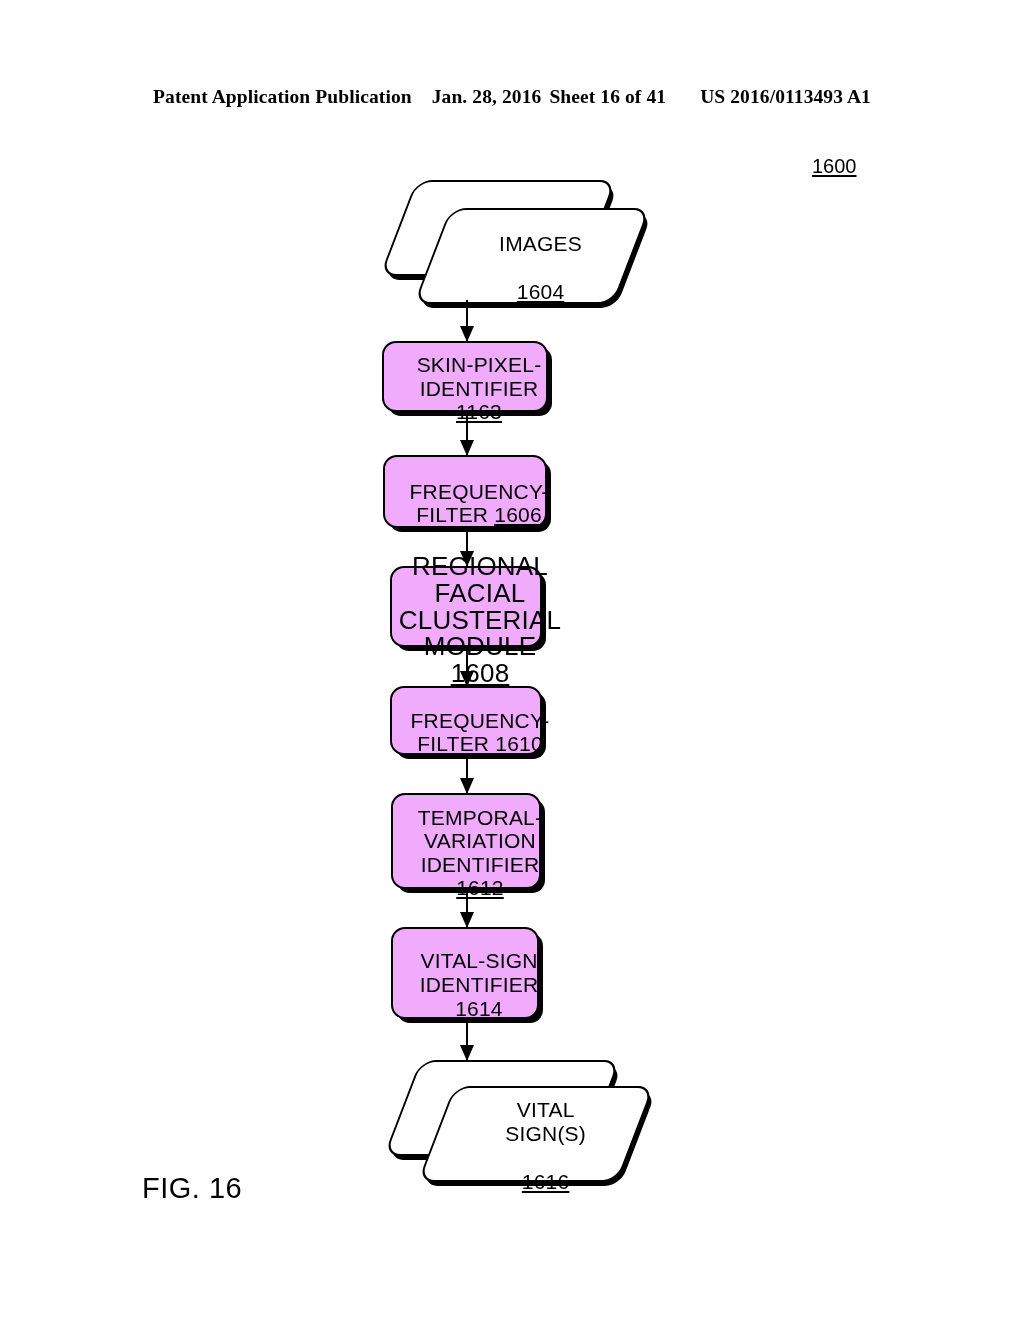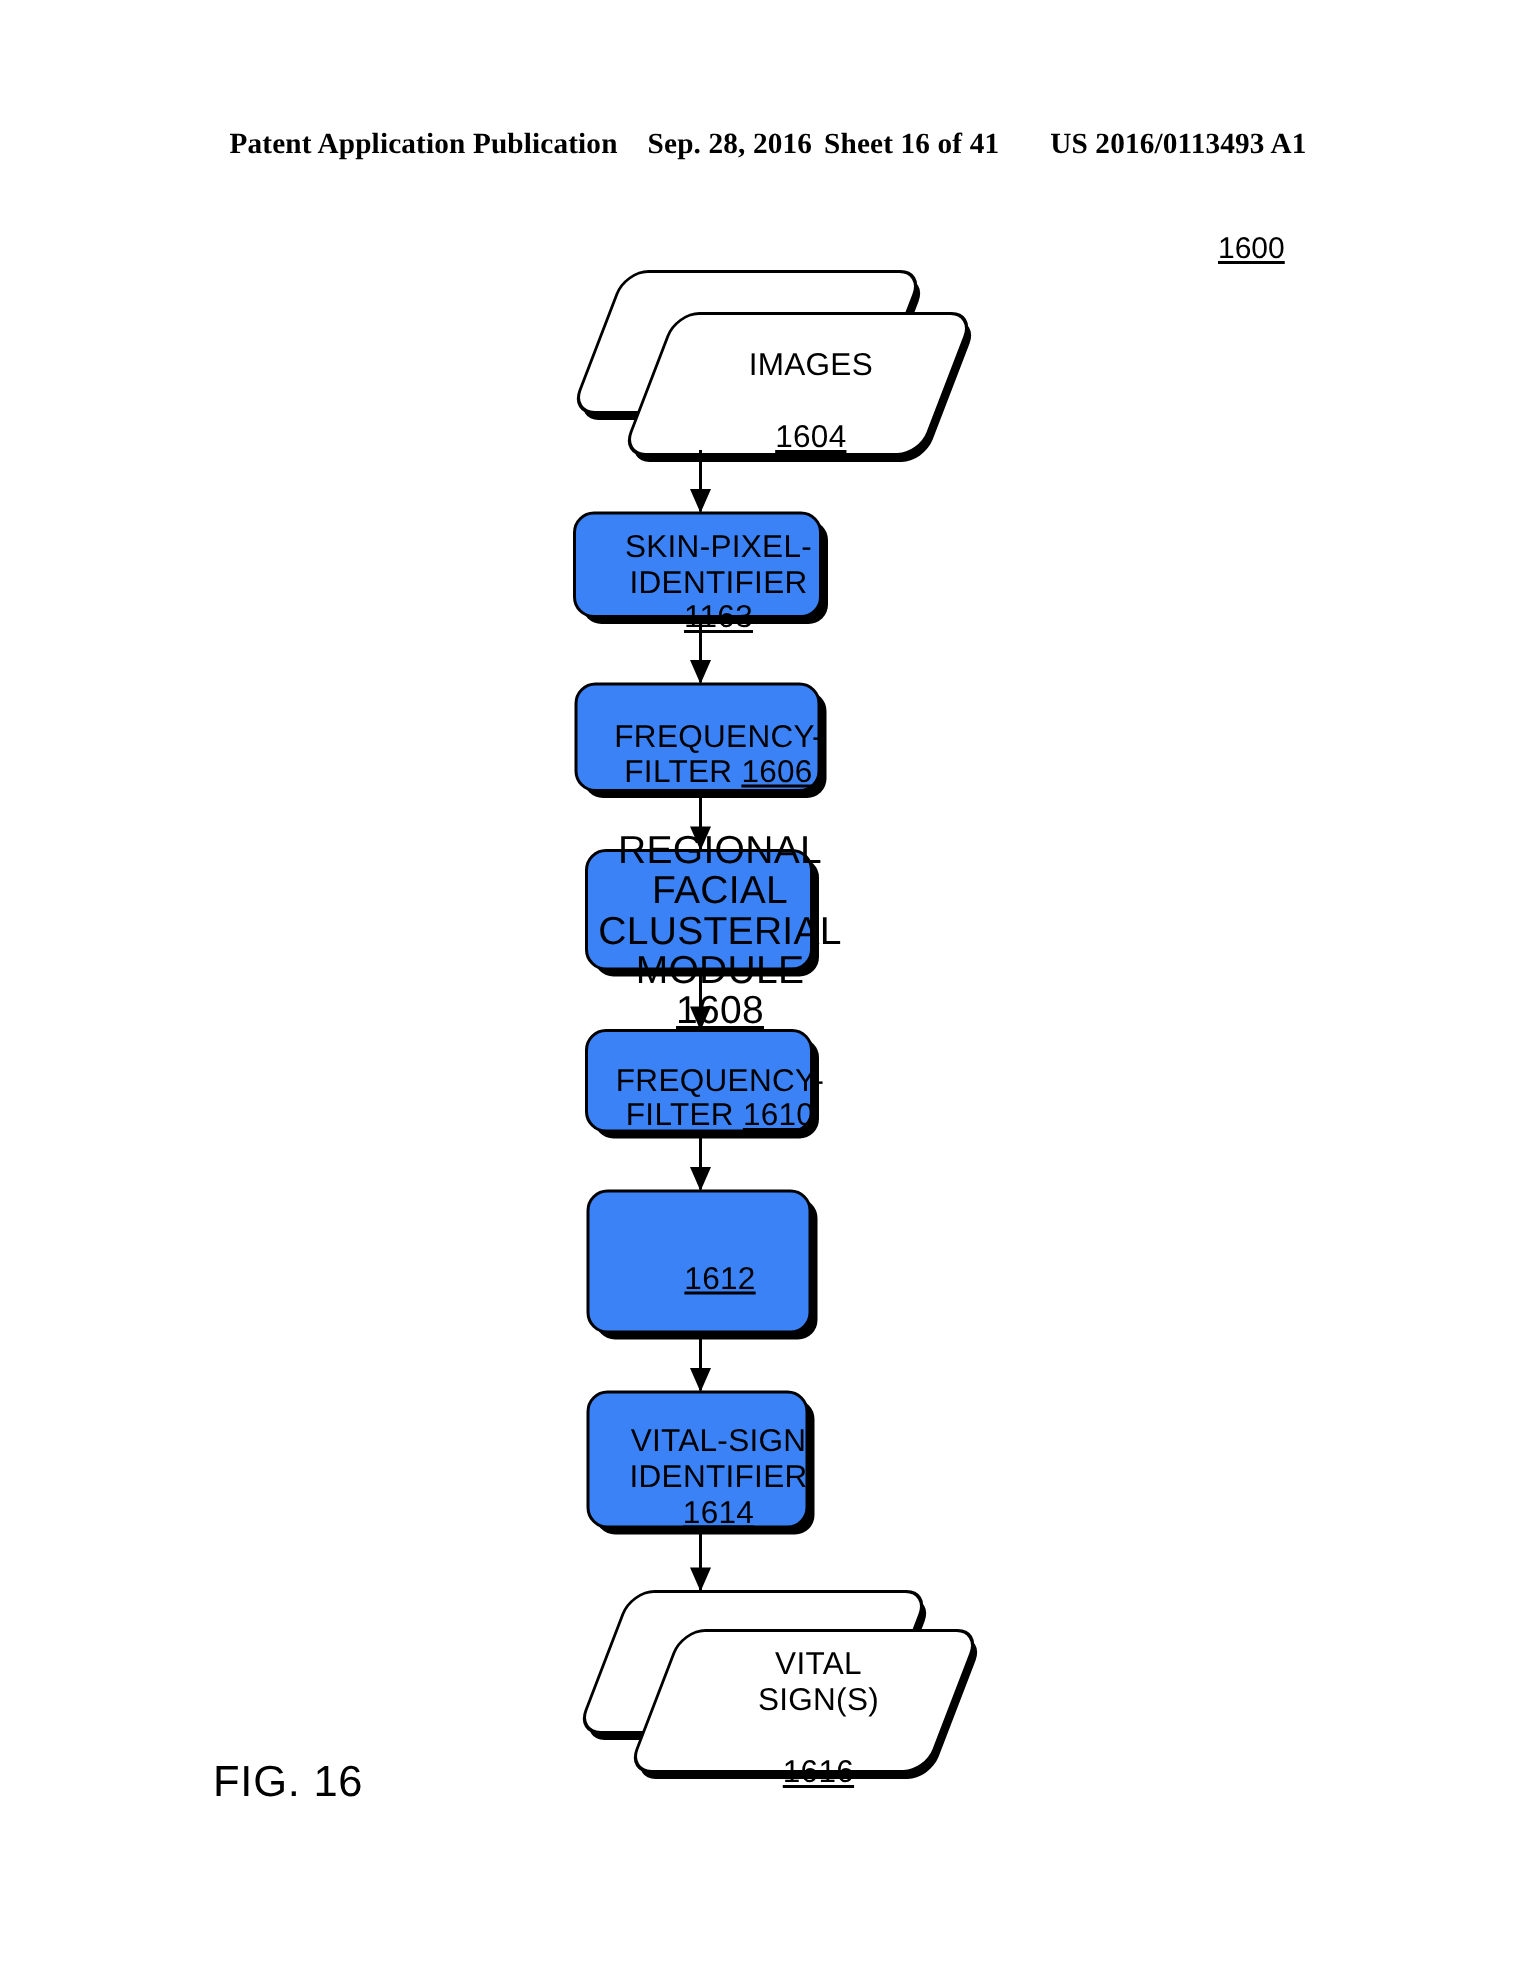--- a/index.html
+++ b/index.html
@@ -60,21 +60,21 @@
     width: 1024px;
     height: 1320px;
   }
 
   
   .node {
     position: absolute;
     box-sizing: border-box;
     border: 2.5px solid #000;
     border-radius: 14px;
-    background: #3b82f6;
+    background: #f0abfc;
     box-shadow: 5px 5px 0 -1px #000;
     display: flex;
     align-items: center;
     justify-content: center;
     text-align: center;
     padding-left: 28px;
   }
   .node .label {
     font-size: 21px;
     line-height: 1.12;
@@ -127,21 +127,21 @@
     height: 0;
     border-left: 7.5px solid transparent;
     border-right: 7.5px solid transparent;
     border-top: 16px solid #000;
   }
 </style>
 </head>
 <body>
 
 <div id="page-header">
-  <span class="hdr-pub">Patent Application Publication</span><span class="hdr-date">Sep. 28, 2016</span><span class="hdr-sheet">Sheet 16 of 41</span><span>US 2016/0113493 A1</span>
+  <span class="hdr-pub">Patent Application Publication</span><span class="hdr-date">Jan. 28, 2016</span><span class="hdr-sheet">Sheet 16 of 41</span><span>US 2016/0113493 A1</span>
 </div>
 
 <div id="fig-ref">1600</div>
 
 <div id="flow">
 
   <div class="para-stack">
     <div class="para" style="left:398px; top:180px; width:200px; height:96px;"></div>
     <div class="para" style="left:432px; top:208px; width:200px; height:96px;"></div>
     <div class="para-text" style="left:412px; top:210px; width:170px; height:92px;">
@@ -187,21 +187,24 @@
     <div class="label">
       <span>FREQUENCY-
 FILTER  </span><span class="num-u">1610</span>
     </div>
   </div>
 
   <div class="arrow" style="left:466px; top:756px; height:37px;"></div>
 
   <div class="node" style="left:391px; top:793px; width:150px; height:96px;">
     <div class="label">
-      <span class="num-u">1612</span>
+      <span>TEMPORAL-
+VARIATION
+IDENTIFIER
+</span><span class="num-u">1612</span>
     </div>
   </div>
 
   <div class="arrow" style="left:466px; top:890px; height:37px;"></div>
 
   <div class="node" style="left:391px; top:927px; width:148px; height:92px;">
     <div class="label">
       <span>VITAL-SIGN
 IDENTIFIER
 </span><span class="num-u">1614</span>

